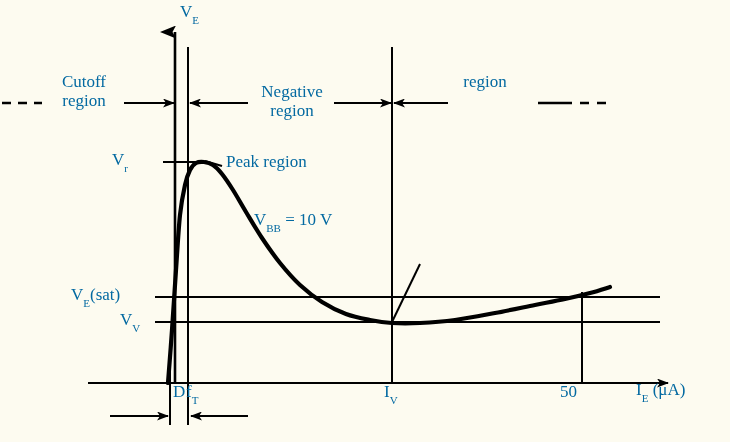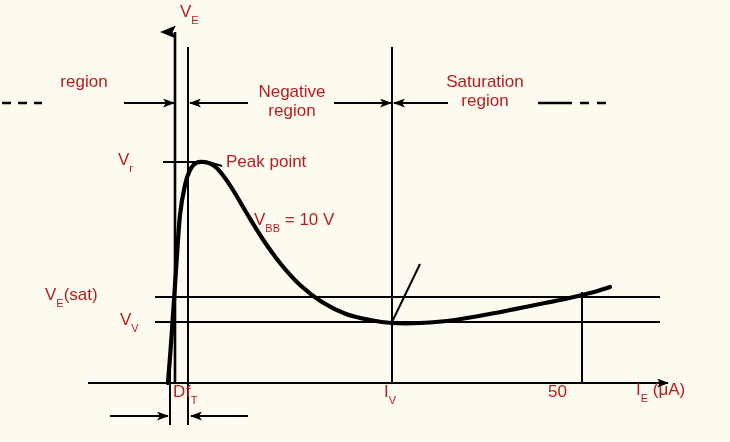--- a/index.html
+++ b/index.html
@@ -17,22 +17,22 @@
   }
   svg#chart-svg {
     position: absolute;
     left: 0;
     top: 0;
     width: 730px;
     height: 442px;
   }
   .lbl {
     position: absolute;
-    color: #b91c1c;
-    font-family: Liberation Sans, sans-serif;
+    color: #0369a1;
+    font-family: Liberation Serif, serif;
     white-space: nowrap;
     line-height: 1.12;
   }
   .lbl.big   { font-size: 17px; }
   .sub {
     font-size: 11px;
     vertical-align: sub;
     position: relative;
     top: 3px;
   }
@@ -101,63 +101,63 @@
 
   <div class="lbl big" style="left:180px; top:2px;">
     <span>V</span><span class="sub">E</span>
   </div>
 
   <div class="lbl big" style="left:636px; top:380px;">
     <span>I</span><span class="sub">E</span><span> (μA)</span>
   </div>
 
   <div class="lbl big ctr" style="left:38px; top:72px; width:92px;">
+    <div>Cutoff</div>
     <div>region</div>
   </div>
 
   <div class="lbl big ctr" style="left:230px; top:58px; width:124px;margin-top:24px;">
     <div>Negative</div>
     <div>region</div>
   </div>
 
   <div class="lbl big ctr" style="left:430px; top:72px; width:110px;">
-    <div>Saturation</div>
     <div>region</div>
   </div>
 
-  <div class="lbl big" style="left:118px; top:150px;">
+  <div class="lbl big" style="left:112px; top:150px;">
     <span>V</span><span class="sub">r</span>
   </div>
 
-  <div class="lbl big" style="left:45px; top:285px;text-align:center;">
+  <div class="lbl big" style="left:71px; top:285px;text-align:center;">
     <span>V</span><span class="sub">E</span><span>(sat)</span>
   </div>
 
   <div class="lbl big" style="left:120px; top:310px;">
     <span>V</span><span class="sub">V</span>
   </div>
 
   <div class="lbl big" style="left:226px; top:152px;">
-    <span>Peak point</span>
+    <span>Peak region</span>
   </div>
 
 
   <div class="lbl big" style="left:254px; top:210px;">
     <span>V</span><span class="sub">BB</span><span> = 10 V</span>
   </div>
 
   <div class="lbl big" style="left:173px; top:382px;">
     <span>D</span>
   </div>
 
   <div class="lbl big" style="left:186px; top:382px;">
     <span>f</span><span class="sub">T</span>
   </div>
 
   <div class="lbl big" style="left:384px; top:382px;">
     <span>I</span><span class="sub">V</span>
   </div>
 
-  <div class="lbl big" style="left:548px; top:382px;">
+  <div class="lbl big" style="left:560px; top:382px;">
     <span>50</span>
   </div>
 
 </div>
 
 </body></html>

